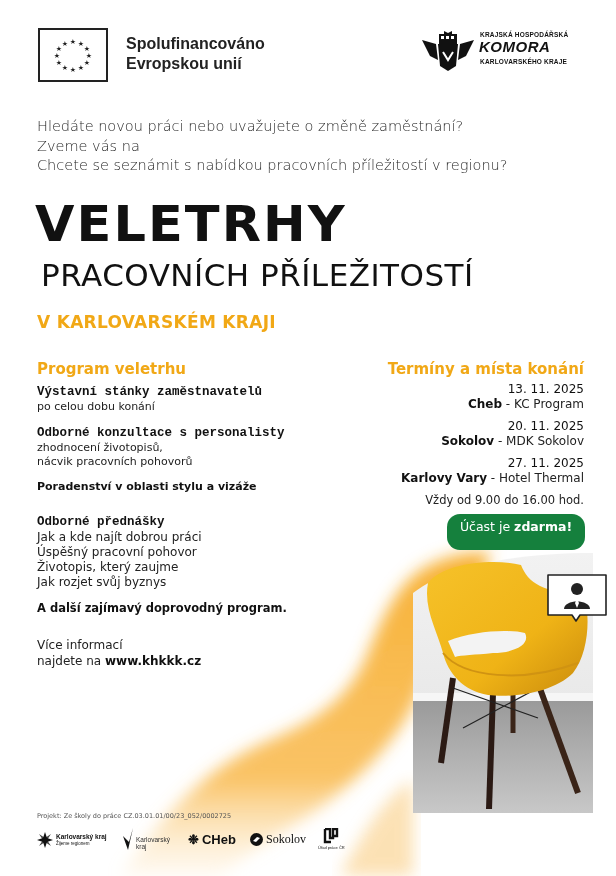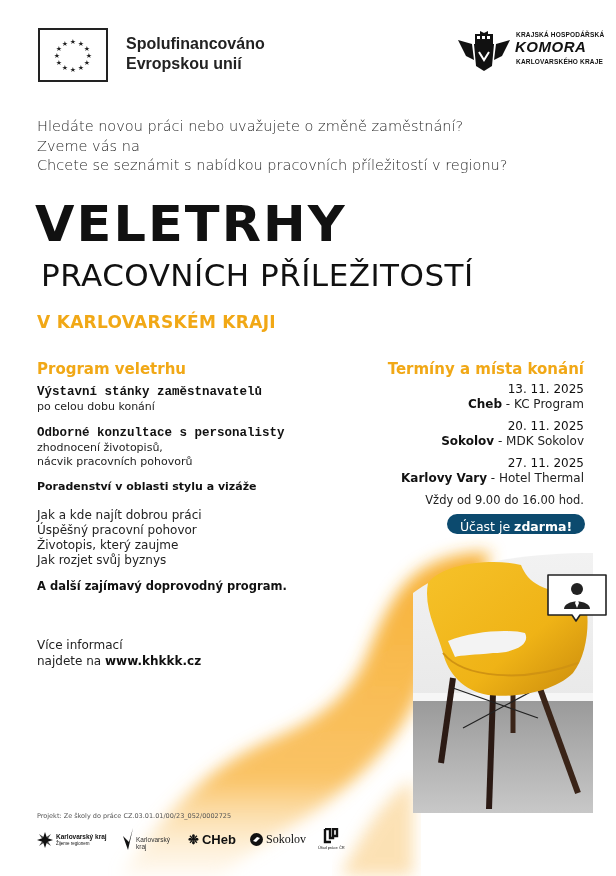--- a/index.html
+++ b/index.html
@@ -8,21 +8,21 @@
     background: #ffffff;
     font-family: "DejaVu Sans", sans-serif;
     color: #1a1a1a;
   }
   .abs { position: absolute; }
 
   
   .eu-flag { left: 38px; top: 28px; width: 66px; height: 50px; border: 2px solid #222; background: #fff; }
   .eu-flag svg { display: block; }
   .eu-text { left: 126px; top: 34px; font-family: "Liberation Sans", sans-serif; font-weight: bold; font-size: 16px; line-height: 20px; color: #222; }
-  .komora-logo { left: 456px; top: 30px; width: 150px; height: 40px; }
+  .komora-logo { left: 420px; top: 30px; width: 150px; height: 40px; }
   .komora-emblem { position: absolute; left: 0; top: 0; }
   .komora-small { position: absolute; left: 60px; font-family: "Liberation Sans", sans-serif; font-size: 6.5px; font-weight: bold; letter-spacing: 0.2px; color: #111; }
   .komora-big { position: absolute; left: 59px; top: 8px; font-family: "Liberation Sans", sans-serif; font-size: 15px; font-style: italic; font-weight: bold; letter-spacing: 0.5px; color: #111; }
 
   
   .intro { left: 37px; top: 117px; font-family: "DejaVu Sans", sans-serif; font-size: 14.5px; line-height: 19.5px; color: #2a2a2a; font-weight: 300; }
   .intro div { white-space: nowrap; }
 
   
   .title1 { left: 35px; top: 196px; font-family: "DejaVu Sans", sans-serif; font-size: 50px; line-height: 56px; letter-spacing: 2px; color: #111; font-weight: bold; transform: scaleX(1.02); transform-origin: left; }
@@ -49,21 +49,21 @@
 
   
   .terms { right: 32px; top: 360px; width: 240px; text-align: right; }
   .terms .section-head { margin-bottom: 4px; }
   .term { margin-bottom: 7px; }
   .term-date { font-family: "DejaVu Sans", sans-serif; font-size: 12px; line-height: 15px; color: #111; }
   .term-place { font-family: "DejaVu Sans", sans-serif; font-size: 12px; line-height: 15px; color: #222; }
   .term-place b { color: #111; }
   .term-hours { font-family: "DejaVu Sans", sans-serif; font-size: 11.5px; line-height: 15px; color: #222; margin-top: 2px; }
 
-  .cta { right: 31px; top: 514px; width: 138px; height: 20px; border-radius: 13px; background: #0c4a6e; color: #fff; font-family: "DejaVu Sans", sans-serif; font-size: 12.5px; line-height: 26px; text-align: center; }
+  .cta { right: 31px; top: 514px; width: 138px; height: 36px; border-radius: 13px; background: #15803d; color: #fff; font-family: "DejaVu Sans", sans-serif; font-size: 12.5px; line-height: 26px; text-align: center; }
   .cta b { font-weight: bold; }
 
   
   .project { left: 37px; top: 812px; font-family: "DejaVu Sans", sans-serif; font-size: 6.5px; color: #555; }
   .partner { position: absolute; display: flex; align-items: center; gap: 3px; color: #111; }
   .p1 { left: 37px; top: 832px; }
   .p1 .t1 { font-family: "Liberation Sans", sans-serif; font-size: 6.5px; font-weight: bold; line-height: 8px; }
   .p1 .t2 { font-family: "Liberation Sans", sans-serif; font-size: 4.5px; line-height: 6px; }
   .p2 { left: 123px; top: 828px; }
   .p2 .t { font-family: "Liberation Sans", sans-serif; font-size: 6.5px; line-height: 7px; color: #333; margin-top: 8px; }
@@ -190,24 +190,25 @@
   <div class="section-head">Program veletrhu</div>
   <div class="prog-item">
     <div class="prog-title">Výstavní stánky zaměstnavatelů</div>
     <div class="prog-line">po celou dobu konání</div>
   </div>
   <div class="prog-item">
     <div class="prog-title">Odborné konzultace s personalisty</div>
     <div class="prog-line">zhodnocení životopisů,</div>
     <div class="prog-line">nácvik pracovních pohovorů</div>
   </div>
-  <div class="prog-item" style="margin-bottom:14px">
+  <div class="prog-item" style="margin-bottom:20px">
     <div class="prog-bold-small">Poradenství v oblasti stylu a vizáže</div>
   </div>
   <div class="prog-item">
+    <div class="prog-title">Odborné přednášky</div>
     <div class="prog-lect-line">Jak a kde najít dobrou práci</div>
     <div class="prog-lect-line">Úspěšný pracovní pohovor</div>
     <div class="prog-lect-line">Životopis, který zaujme</div>
     <div class="prog-lect-line">Jak rozjet svůj byznys</div>
   </div>
   <div class="prog-bold-small" style="font-size:11.5px">A další zajímavý doprovodný program.</div>
 </div>
 
 <div class="abs contact">
   <div>Více informací</div>

